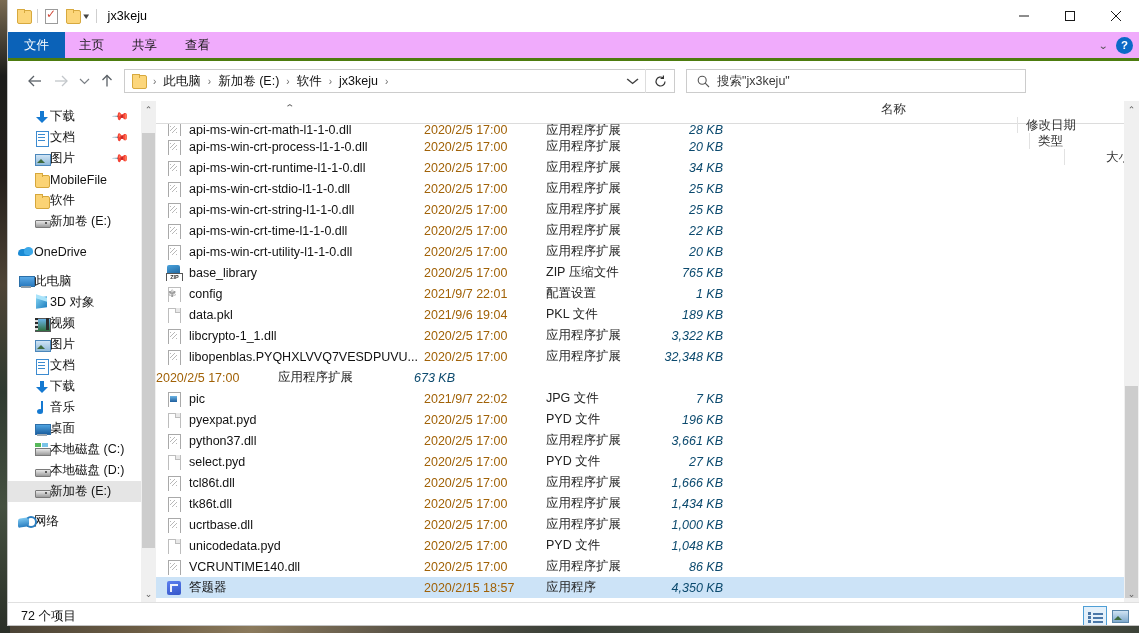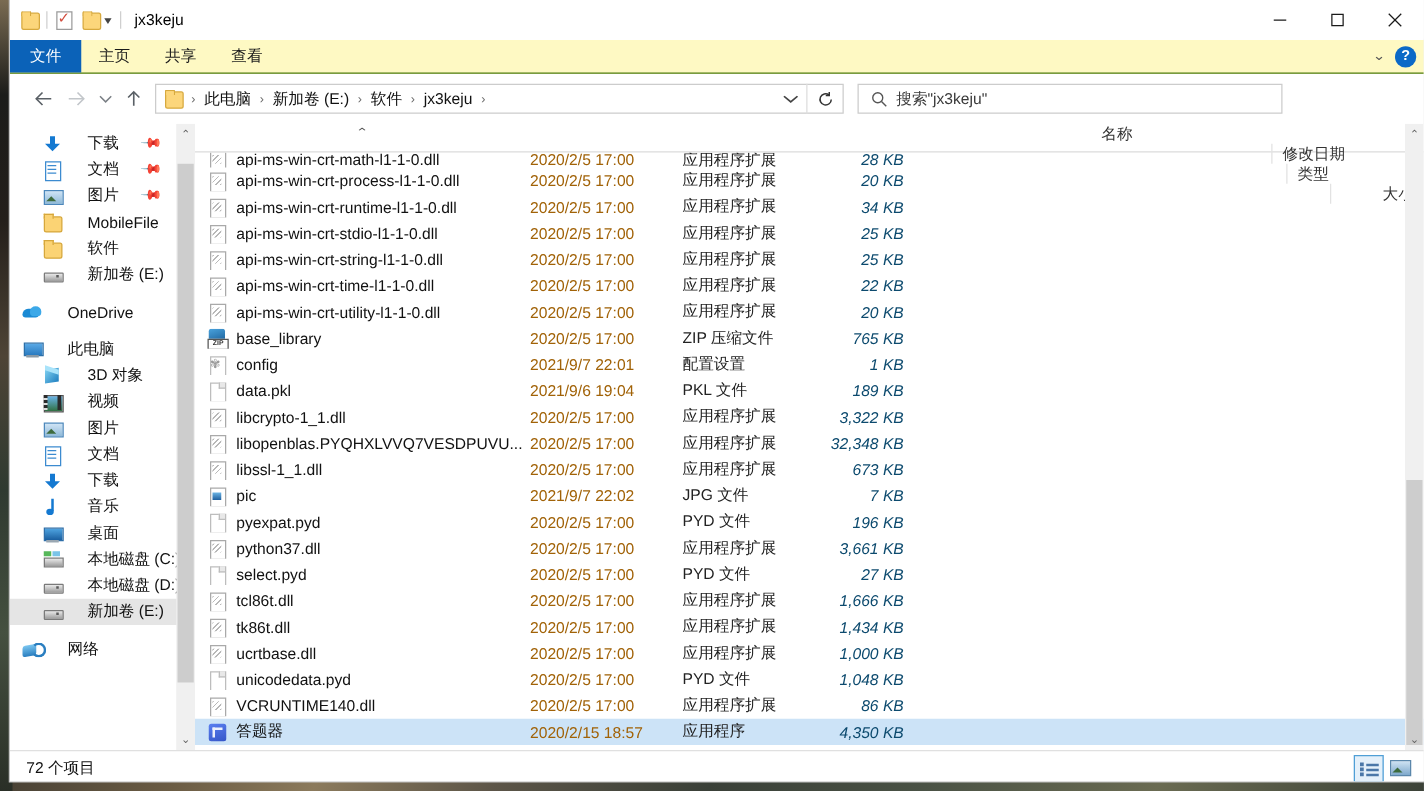--- a/index.html
+++ b/index.html
@@ -60,22 +60,22 @@
   }
   .win-title{
     margin-left:6px;font-size:12.5px;color:#000;letter-spacing:.1px;
   }
   .wbtns{position:absolute;right:0;top:0;display:flex;}
   .wbtn{width:46px;height:31px;display:flex;align-items:center;justify-content:center;
         font-size:12px;color:#1a1a1a;background:#fff;}
   .wbtn svg{display:block;}
   
   .ribbon{
-    height:26px;background:#fef9c3;display:flex;align-items:stretch;position:relative;
-    border-bottom:1px solid #4d7c0f;
+    height:26px;background:#f0abfc;display:flex;align-items:stretch;position:relative;
+    border-bottom:3px solid #4d7c0f;
   }
   .rtab{
     display:flex;align-items:center;justify-content:center;
     padding:0 14px;font-size:12.5px;color:#1a1a1a;height:26px;box-sizing:border-box;
   }
   .rtab.file{background:#0b62b8;color:#fff;min-width:57px;}
   .ribbon-right{position:absolute;right:6px;top:0;height:26px;display:flex;align-items:center;gap:9px;}
   .chev-sm{font-size:10px;color:#555;transform:scaleX(1.25);}
   .help-ico{
     width:17px;height:17px;border-radius:50%;background:#0b69c7;color:#fff;
@@ -112,21 +112,21 @@
     width:148px;box-sizing:border-box;background:#fff;position:relative;
     overflow:hidden;padding-top:5px;
   }
   .navscroll{
     position:absolute;right:0;top:0;width:15px;height:100%;background:#f0f0f0;
     display:flex;flex-direction:column;align-items:center;
   }
   .navscroll .arrow{height:17px;display:flex;align-items:center;justify-content:center;font-size:9px;color:#606060;}
   .navthumb{position:absolute;left:1px;top:32px;width:13px;height:415px;background:#cdcdcd;}
   .navitem{
-    height:21px;display:flex;align-items:center;gap:20px;padding-left:26px;position:relative;
+    height:21px;display:flex;align-items:center;gap:0;padding-left:26px;position:relative;
     font-size:12.5px;color:#111;white-space:nowrap;
   }
   .navitem.sel{background:#e5e5e5;}
   .navitem .pin{position:absolute;right:28px;top:4px;color:#9a9a9a;font-size:11px;transform:rotate(45deg);}
   .navitem.root{padding-left:10px;}
   .navitem.child{padding-left:26px;}
   .navgap{height:9px;}
   
   .ni{width:16px;height:16px;position:relative;flex:0 0 16px;}
   .ni-folder:before{content:"";position:absolute;left:1px;top:3px;width:13px;height:11px;background:#fbd374;border:1px solid #d6a73b;border-radius:0 2px 2px 2px;}
@@ -567,24 +567,20 @@
           <div class="c-name">
             <span class="fi fi-dll"></span>
             <span>libopenblas.PYQHXLVVQ7VESDPUVU...</span>
           </div>
           <div class="c-date">2020/2/5 17:00</div>
           <div class="c-type">应用程序扩展</div>
           <div class="c-size">32,348 KB</div>
         </div>
 
         <div class="row">
-          <div class="c-name">
-            <span class="fi fi-dll"></span>
-            <span>libssl-1_1.dll</span>
-          </div>
           <div class="c-date">2020/2/5 17:00</div>
           <div class="c-type">应用程序扩展</div>
           <div class="c-size">673 KB</div>
         </div>
 
         <div class="row">
           <div class="c-name">
             <span class="fi fi-jpg"></span>
             <span>pic</span>
           </div>

